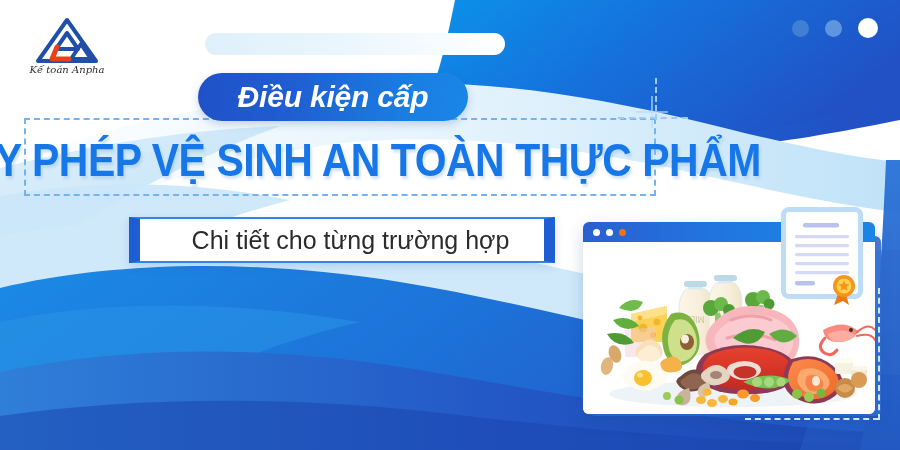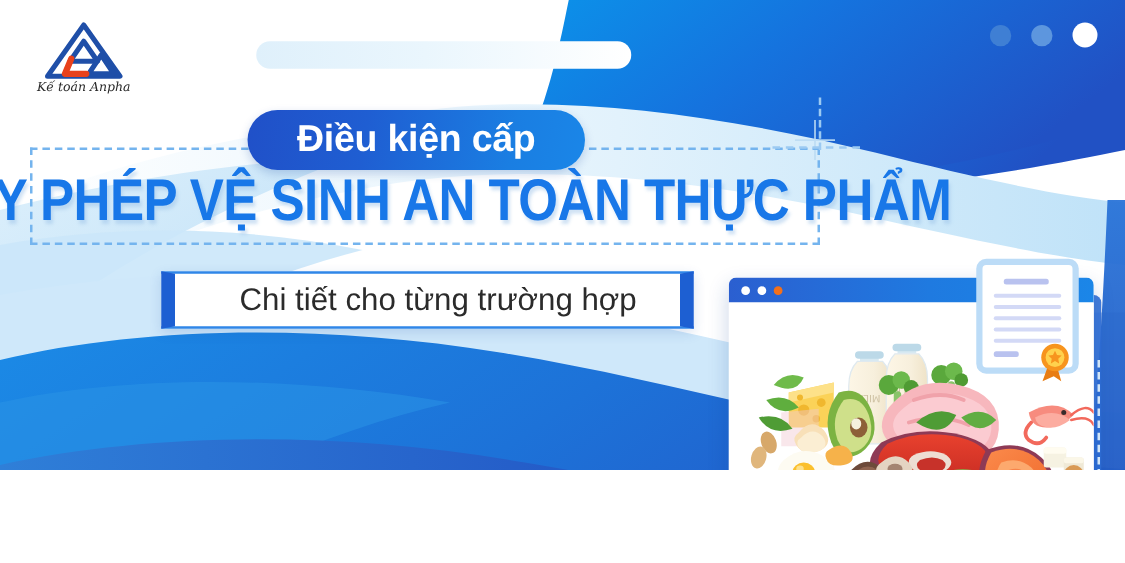--- a/index.html
+++ b/index.html
@@ -1,21 +1,21 @@
 <!DOCTYPE html>
 <html lang="vi"><head>
 <meta charset="utf-8">
 <title>Banner</title>
 <style>
   * { margin:0; padding:0; box-sizing:border-box; }
   html,body { width:900px; height:450px; overflow:hidden; background:#fff;
     font-family:"Liberation Sans", sans-serif; }
 
   #banner {
-    position:relative; width:900px; height:376px; overflow:hidden;
+    position:relative; width:900px; height:450px; overflow:hidden;
     background:#bef264;
   }
 
   
   .bg-layer { position:absolute; inset:0; width:900px; height:450px; }
   .bg-layer svg { display:block; width:900px; height:450px; }
 
   
   .dot-row { position:absolute; top:18px; right:22px; display:flex;
     align-items:center; gap:16px; }
@@ -36,25 +36,26 @@
   
   .dash-frame { position:absolute; left:24px; top:118px; width:632px; height:78px;
     border:2px dashed #74b4ee; }
   .dash-tick-v { position:absolute; left:655px; top:78px; width:0; height:42px;
     border-left:2px dashed #9ccaf2; }
   .dash-tick-h { position:absolute; left:618px; top:117px; width:70px; height:0;
     border-top:2px dashed #9ccaf2; }
 
   
   .pill {
-    position:absolute; left:198px; top:88px; width:270px; height:48px;
+    position:absolute; left:198px; top:73px; width:270px; height:48px;
     border-radius:24px;
     background:linear-gradient(100deg,#2050c8 0%,#1f5ed2 35%,#1a7ee2 78%,#1a86e8 100%);
     display:flex; align-items:center; justify-content:center;
     box-shadow:0 3px 8px rgba(20,70,160,.22);
+    font-style:italic;
   }
   .pill-text {
     color:#ffffff; font-size:30px; font-weight:bold; letter-spacing:-.2px;
     line-height:1; white-space:nowrap;
   }
 
   
   .headline {
     position:absolute; left:40px; top:133px; width:604px; height:52px;
     display:flex; align-items:center; justify-content:center;

